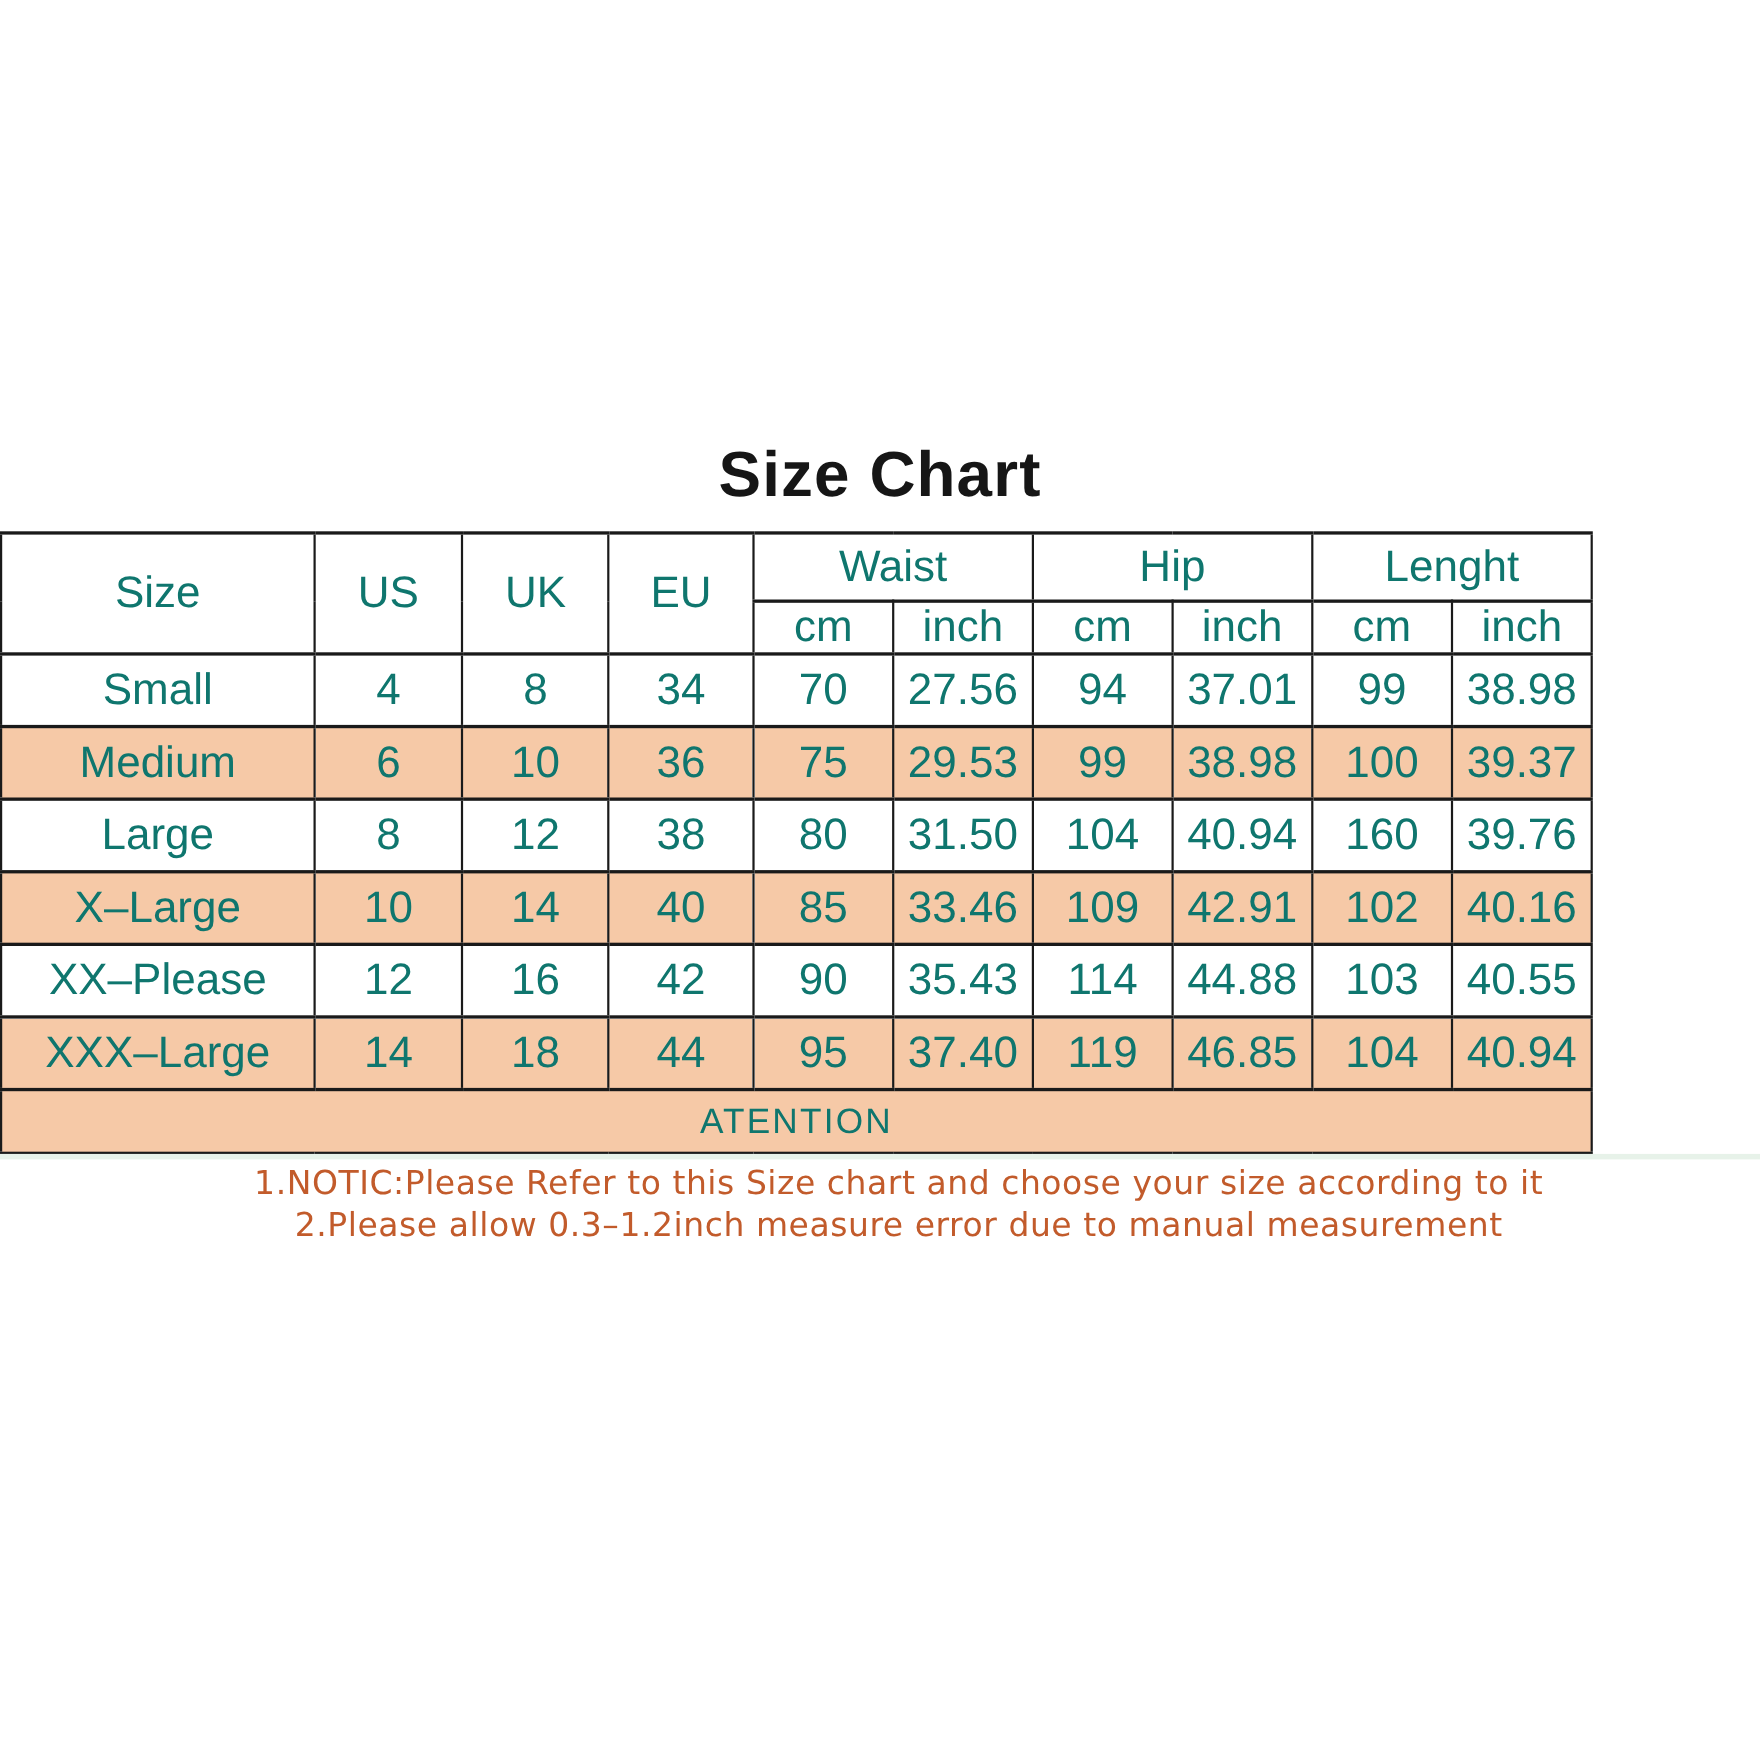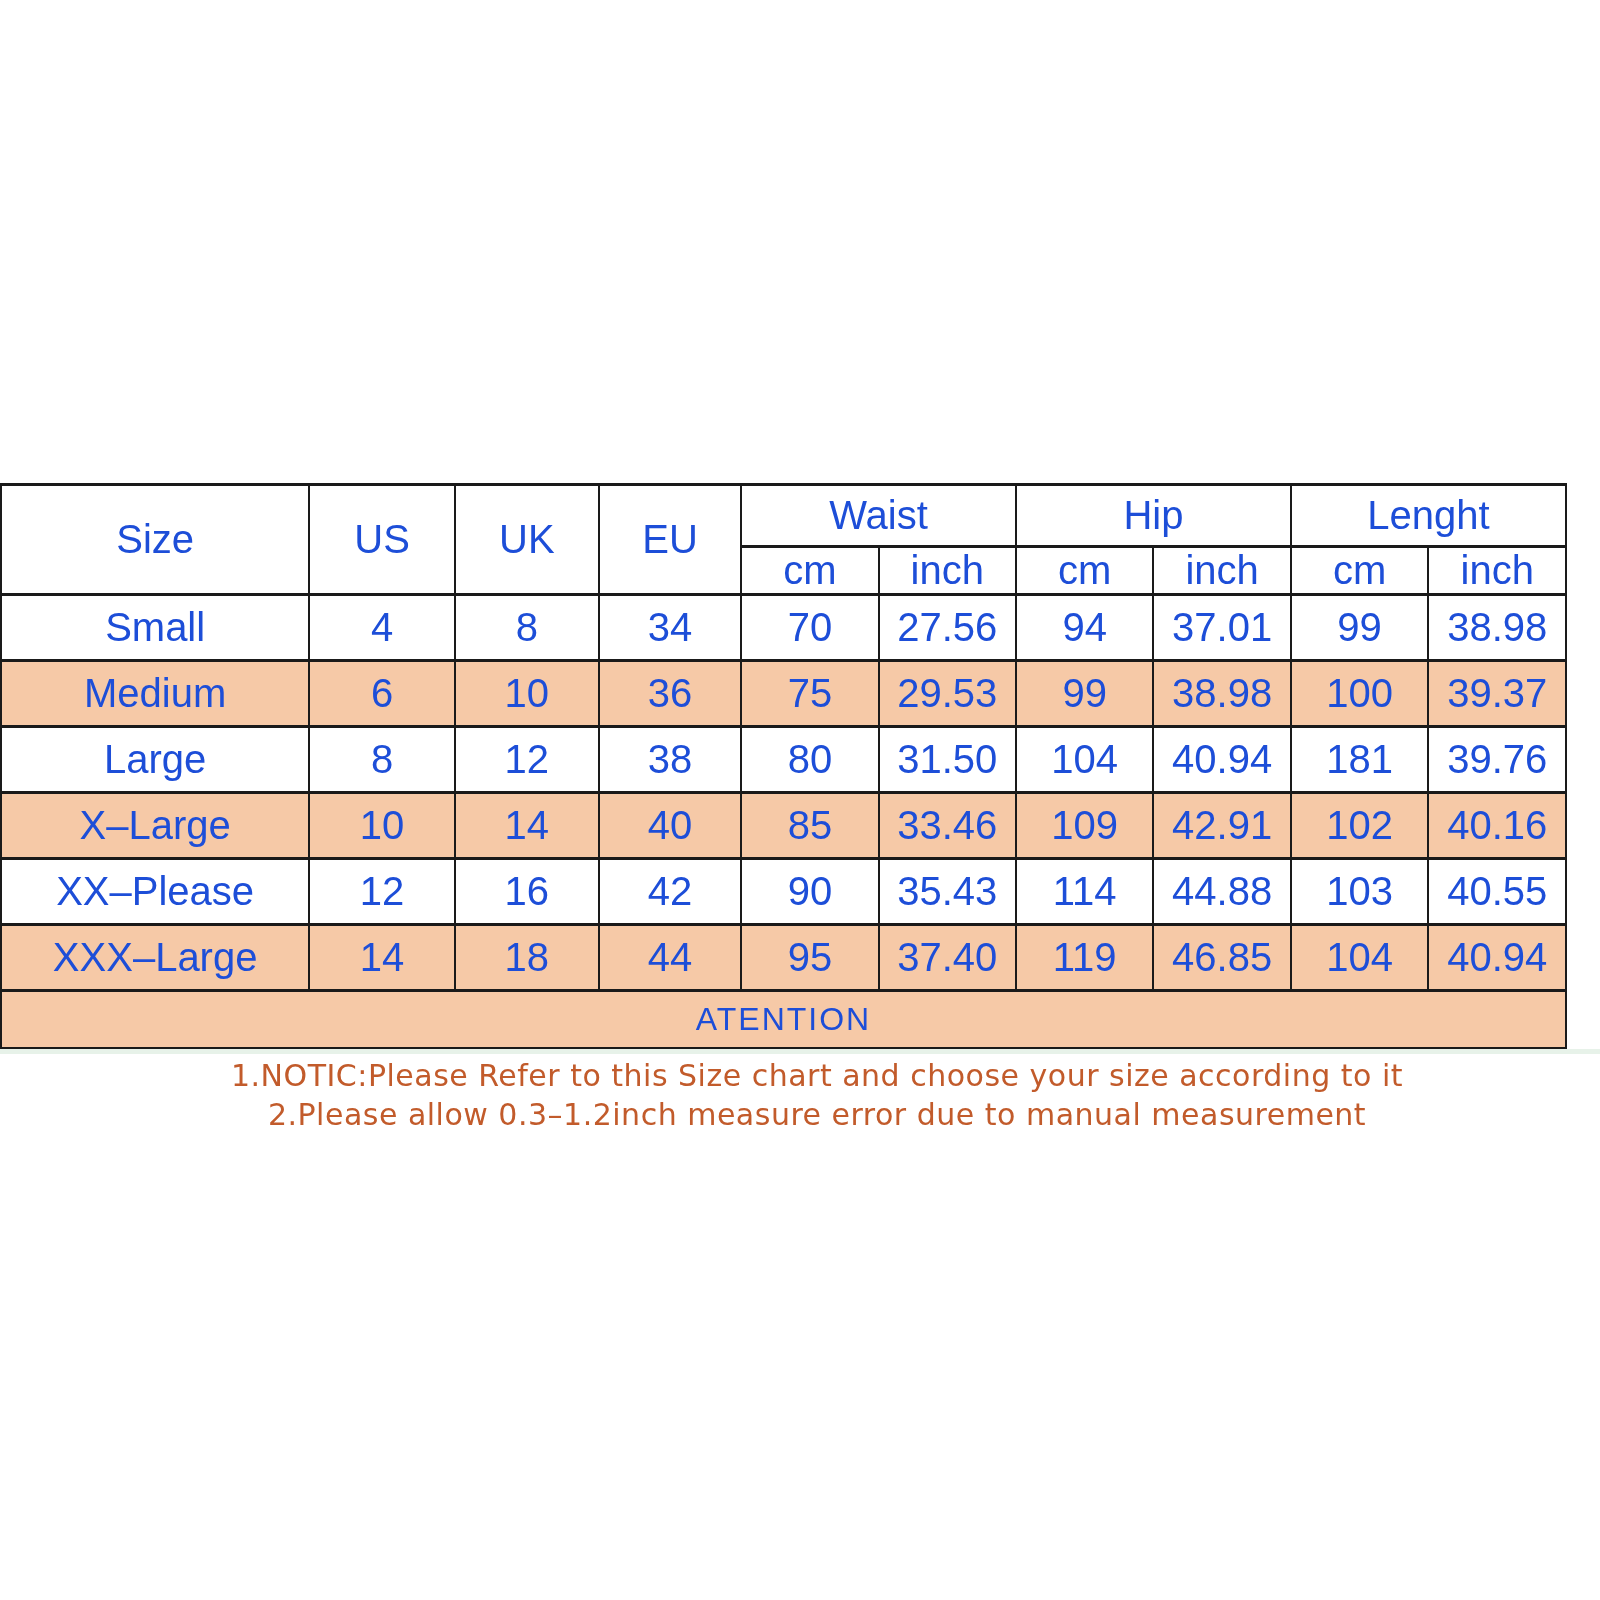--- a/index.html
+++ b/index.html
@@ -24,25 +24,25 @@
     text-align: center;
     font-size: 58px;
     font-weight: bold;
     letter-spacing: 1px;
     color: #161616;
   }
   table.size-table {
     position: absolute;
     top: 483px;
     left: 0;
-    width: 1567px;
+    width: 1448px;
     border-collapse: collapse;
     table-layout: fixed;
     font-size: 40px;
-    color: #1d4ed8;
+    color: #0f766e;
   }
   table.size-table th,
   table.size-table td {
     border-left: 2px solid #1a1a1a;
     border-right: 2px solid #1a1a1a;
     border-top: 3px solid #1a1a1a;
     border-bottom: 3px solid #1a1a1a;
     text-align: center;
     vertical-align: middle;
     font-weight: normal;
@@ -81,20 +81,21 @@
     color: var(--note_text, #c05a2b);
     letter-spacing: 0.5px;
     padding-left: 17px;
   }
 </style>
 </head>
 <body>
 
 <div class="page">
 
+  <div class="title">Size Chart</div>
 
   <table class="size-table">
     <colgroup>
       <col style="width:19.7%">
       <col style="width:9.3%">
       <col style="width:9.2%">
       <col style="width:9.1%">
       <col style="width:8.78%">
       <col style="width:8.78%">
       <col style="width:8.78%">
@@ -148,21 +149,21 @@
       </tr>
       <tr class="data-row">
         <td>Large</td>
         <td>8</td>
         <td>12</td>
         <td>38</td>
         <td>80</td>
         <td>31.50</td>
         <td>104</td>
         <td>40.94</td>
-        <td>181</td>
+        <td>160</td>
         <td>39.76</td>
       </tr>
       <tr class="data-row hl">
         <td>X–Large</td>
         <td>10</td>
         <td>14</td>
         <td>40</td>
         <td>85</td>
         <td>33.46</td>
         <td>109</td>

